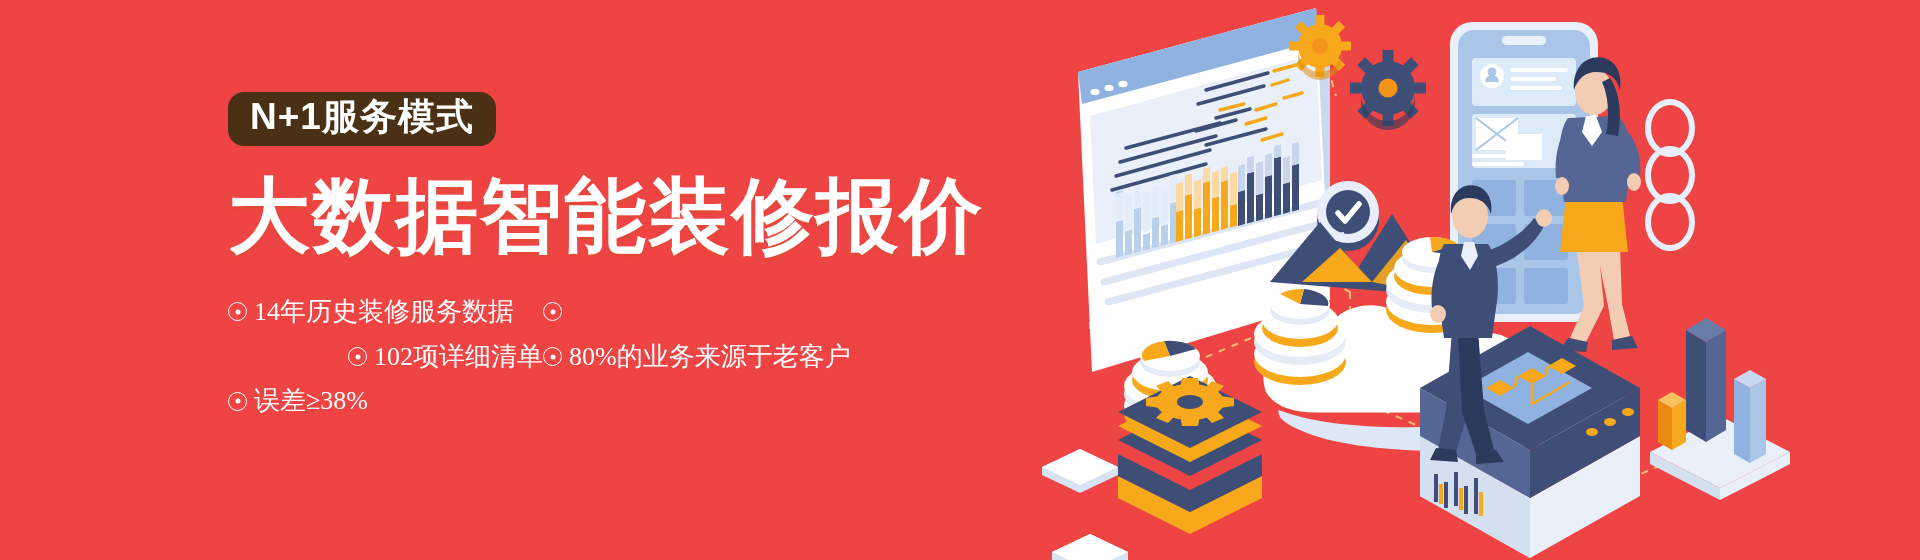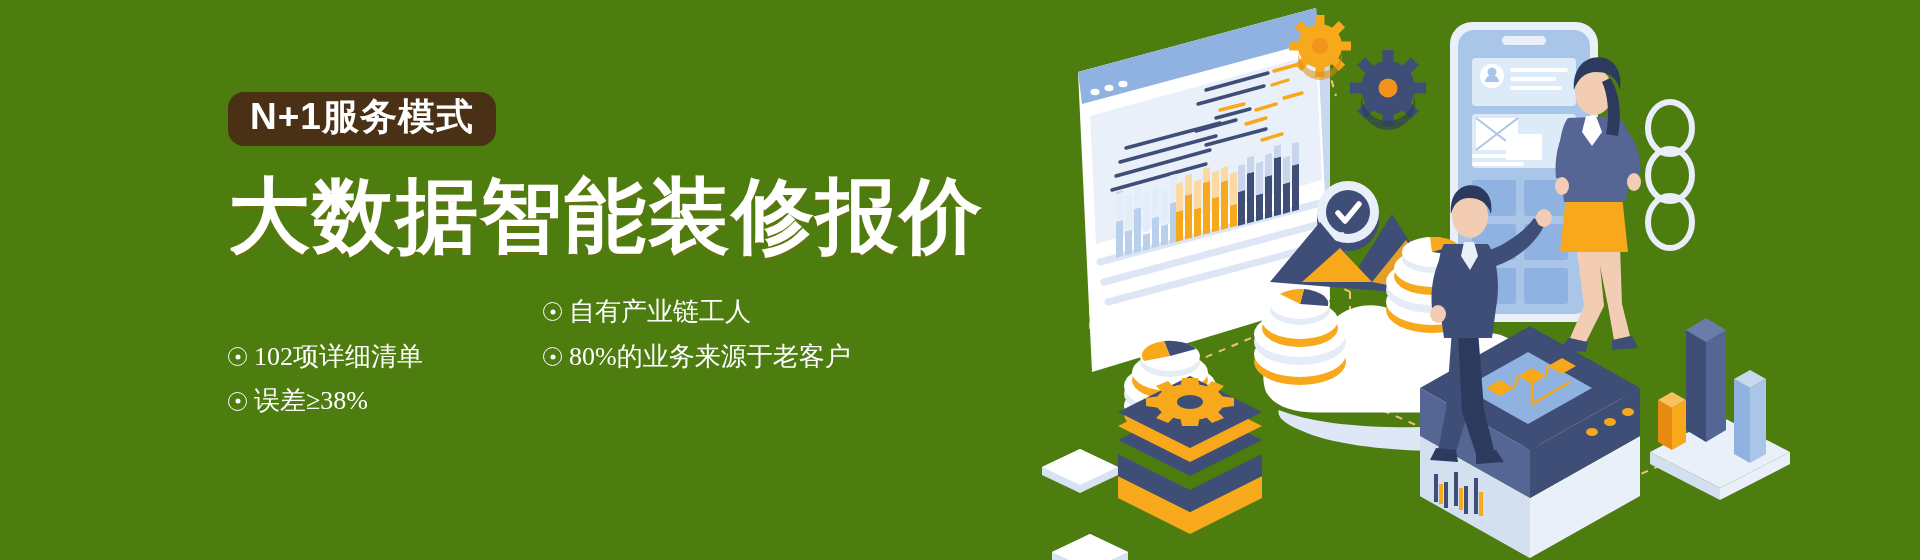--- a/index.html
+++ b/index.html
@@ -3,21 +3,21 @@
 <meta charset="utf-8">
 <style>
   html,body{margin:0;padding:0;}
   body{
     width:1920px;height:560px;overflow:hidden;
     font-family:"Liberation Sans","DejaVu Sans",sans-serif;
     background:#F2941B;
   }
   .banner{
     position:relative;width:1920px;height:560px;
-    background:#4d7c0f;
+    background:#ef4444;
     overflow:hidden;
   }
 
   
   .text-block{position:absolute;left:228px;top:92px;width:720px;}
 
   .badge{
     display:inline-block;
     background:#4A3116;
     color:#ffffff;
@@ -66,52 +66,55 @@
     position:relative;
     flex:0 0 auto;
   }
   .bullet .dot::after{
     content:"";position:absolute;
     left:50%;top:50%;
     width:5px;height:5px;background:#fff;border-radius:50%;
     transform:translate(-50%,-50%);
   }
   .b-r1c1{grid-column:1;grid-row:1;}
-  .b-r2c1{grid-column:1;grid-row:2;}
+  .b-r2c1{grid-column:1;grid-row:2;justify-content:flex-end;}
   .b-r3c1{grid-column:1;grid-row:3;}
   .b-r1c2{grid-column:2;grid-row:1;}
   .b-r2c2{grid-column:2;grid-row:2;}
 
   
   .illus{position:absolute;left:1020px;top:0;width:900px;height:560px;}
   .illus svg{display:block;}
 </style>
 </head>
 <body>
 
 <div class="banner">
 
   <div class="text-block">
 
     <div class="badge">N+1服务模式</div>
 
     <div class="headline">大数据智能装修报价</div>
 
     <div class="bullets">
+      <div class="bullet b-r1c1">
+        <span class="dot"></span>
+        <span>14年历史装修服务数据</span>
+      </div>
       <div class="bullet b-r2c1">
         <span class="dot"></span>
         <span>102项详细清单</span>
       </div>
       <div class="bullet b-r3c1">
         <span class="dot"></span>
         <span>误差≥38%</span>
       </div>
       <div class="bullet b-r1c2">
         <span class="dot"></span>
-        <span>自有产业链工人</span>
       </div>
       <div class="bullet b-r2c2">
         <span class="dot"></span>
         <span>80%的业务来源于老客户</span>
       </div>
     </div>
   </div>
 
   <div class="illus">
     <svg width="900" height="560" viewBox="0 0 900 560" xmlns="http://www.w3.org/2000/svg">

